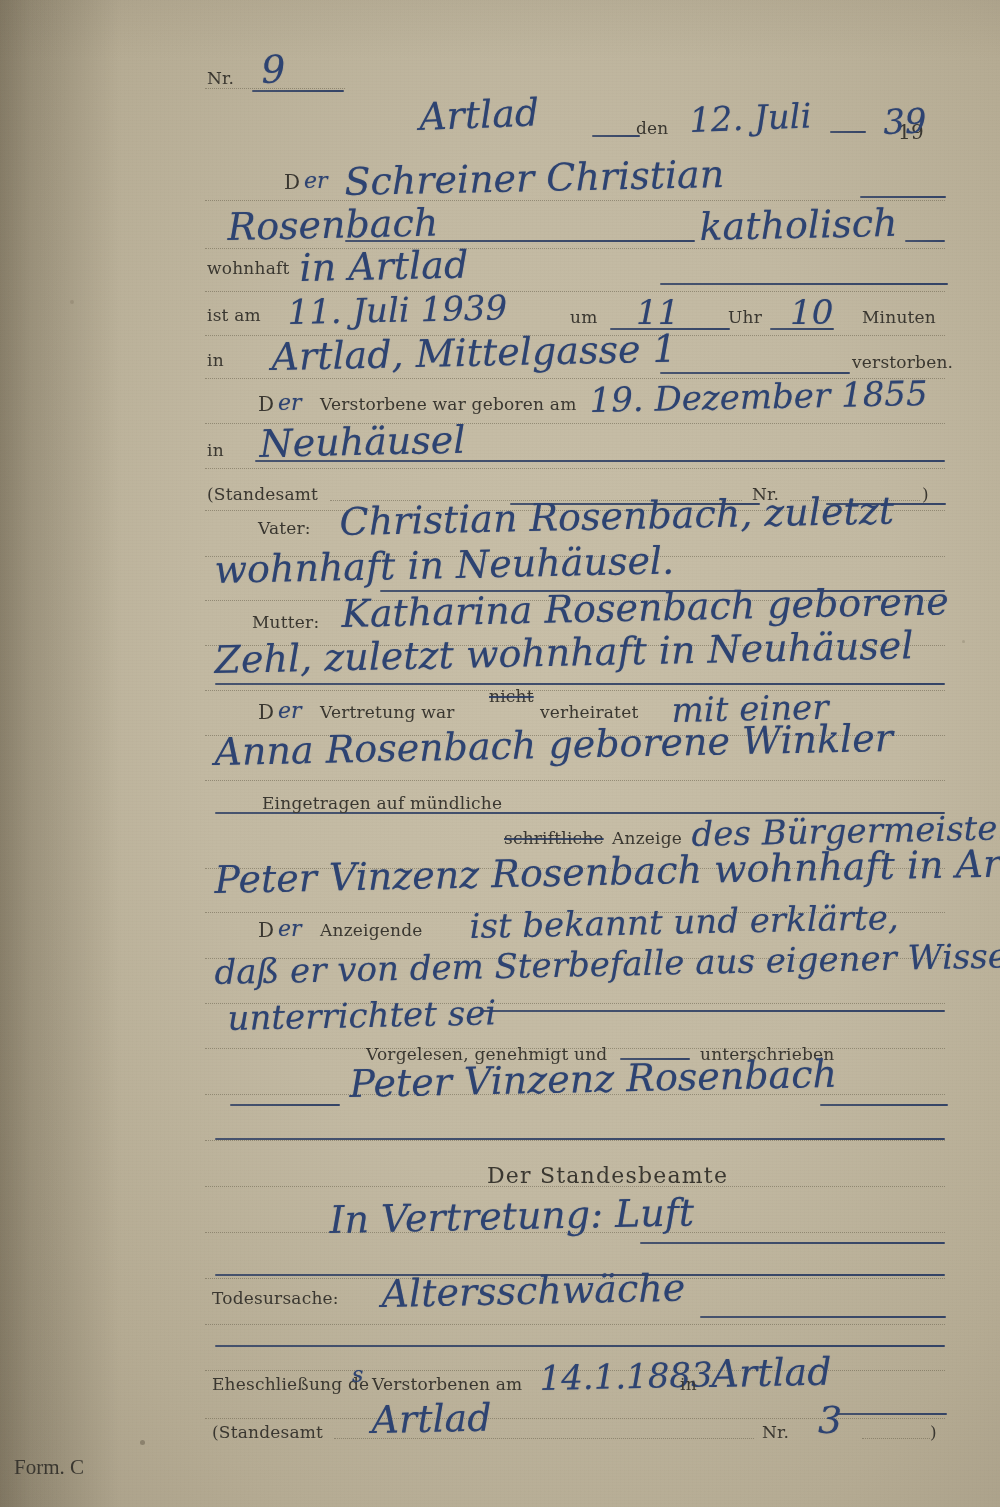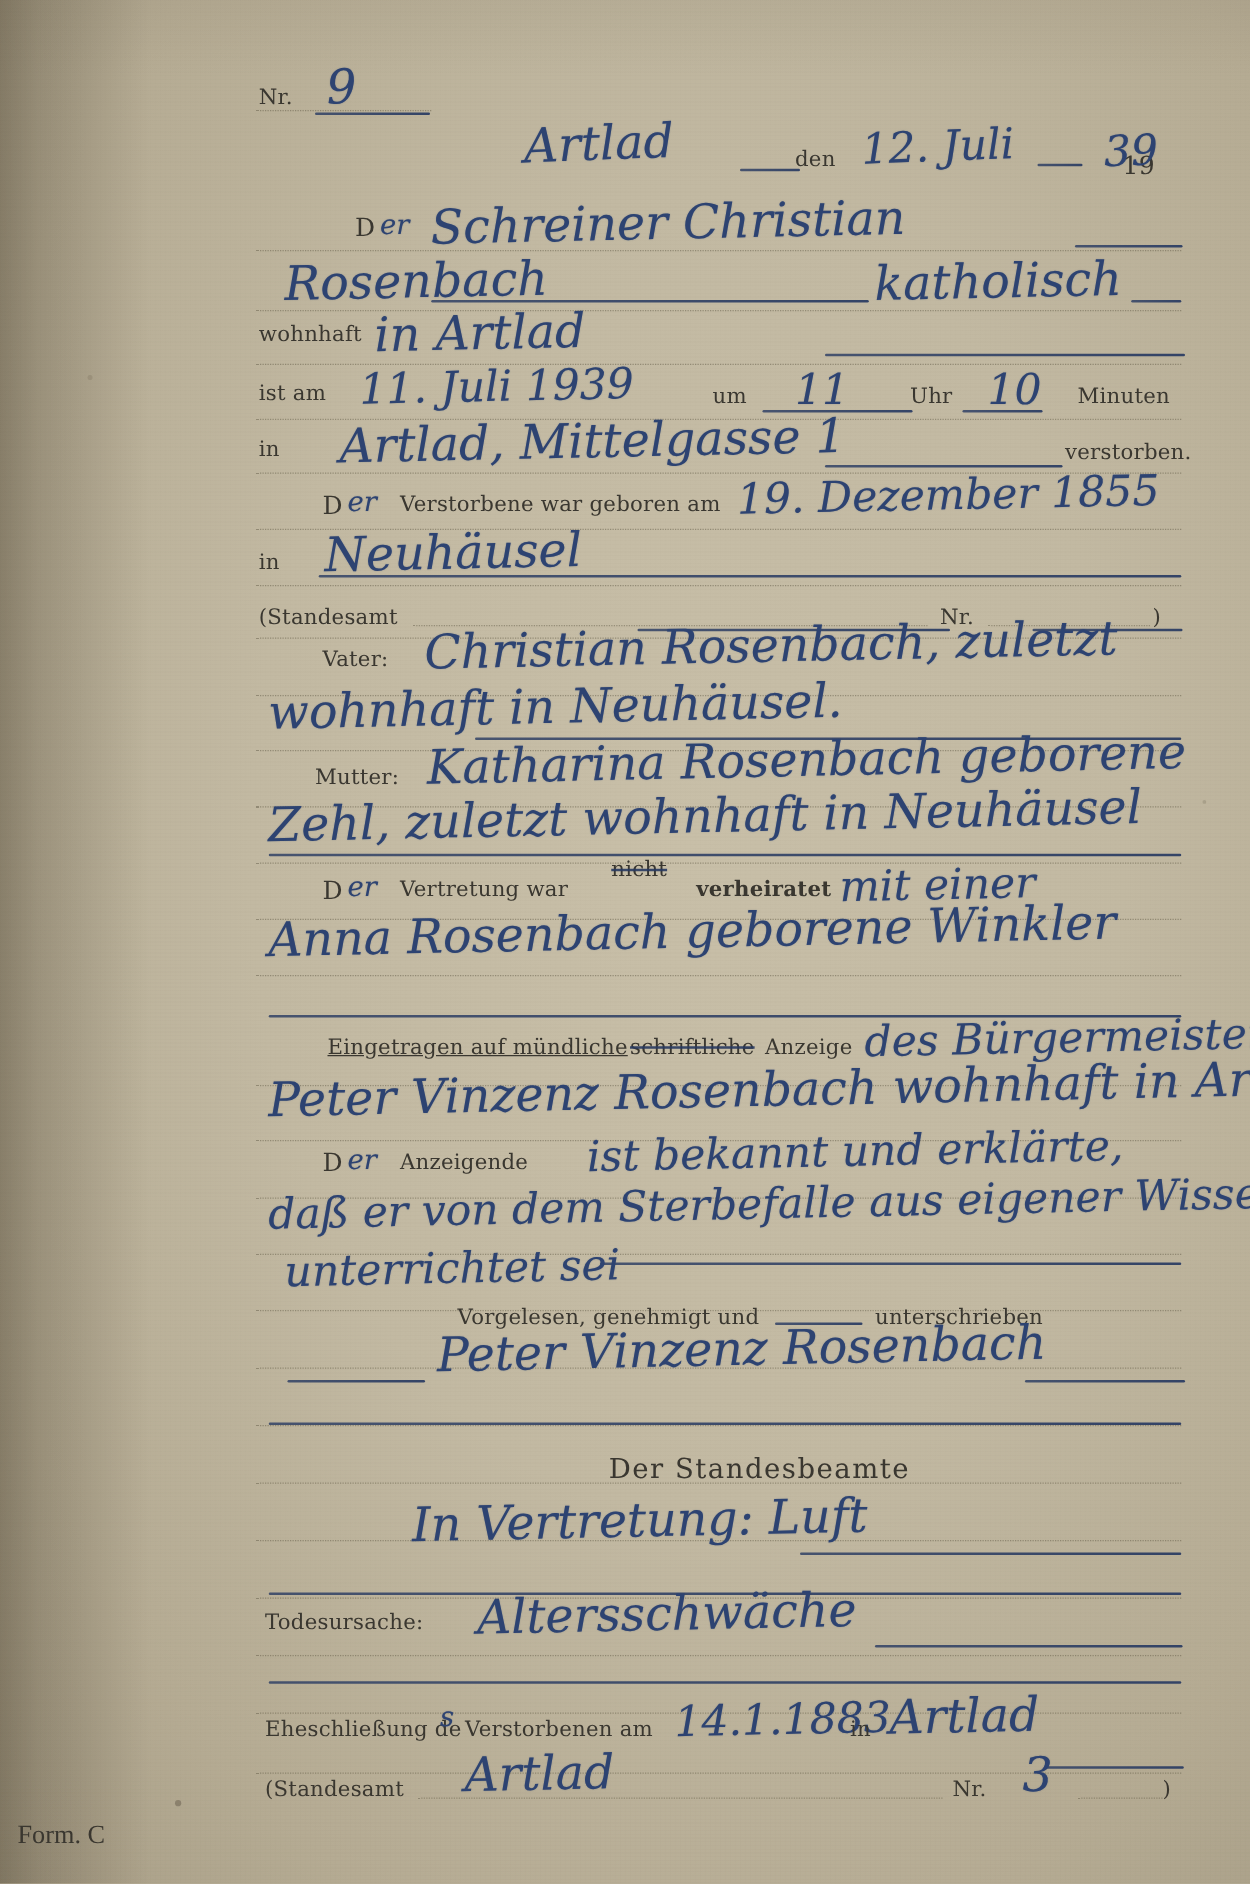--- a/index.html
+++ b/index.html
@@ -209,26 +209,26 @@
   <div class="hand s3 tilt2" style="left:215px; top:548px;">wohnhaft in Neuhäusel.</div>
 
   <div class="printed" style="left:252px; top:612px;">Mutter:</div>
   <div class="hand s3 tilt2" style="left:342px; top:592px;">Katharina Rosenbach geborene</div>
   <div class="hand s3 tilt2" style="left:215px; top:638px;">Zehl, zuletzt wohnhaft in Neuhäusel</div>
 
   <div class="printed" style="left:258px; top:700px; font-size:20px;">D</div>
   <div class="hand s1" style="left:278px; top:698px; font-size:22px;">er</div>
   <div class="printed" style="left:320px; top:702px;">Vertretung war</div>
   <div class="printed strike" style="left:489px; top:686px;">nicht</div>
-  <div class="printed" style="left:557px; top:702px;font-weight:bold;">verheiratet</div>
+  <div class="printed" style="left:540px; top:702px;">verheiratet</div>
   <div class="hand s2 tilt2" style="left:672px; top:690px;">mit einer</div>
 
   <div class="hand s3 tilt2" style="left:215px; top:730px;">Anna Rosenbach geborene Winkler</div>
 
-  <div class="printed" style="left:262px; top:828px;text-decoration:underline;">Eingetragen auf mündliche</div>
+  <div class="printed" style="left:262px; top:793px;">Eingetragen auf mündliche</div>
   <div class="printed strike" style="left:504px; top:828px;">schriftliche</div>
   <div class="printed" style="left:612px; top:828px;">Anzeige</div>
   <div class="hand s2 tilt2" style="left:692px; top:814px;">des Bürgermeisters</div>
 
   <div class="hand s3 tilt2" style="left:215px; top:858px;">Peter Vinzenz Rosenbach wohnhaft in Artlad</div>
 
   <div class="printed" style="left:258px; top:918px; font-size:20px;">D</div>
   <div class="hand s1" style="left:278px; top:916px; font-size:22px;">er</div>
   <div class="printed" style="left:320px; top:920px;">Anzeigende</div>
   <div class="hand s2 tilt2" style="left:470px; top:906px;">ist bekannt und erklärte,</div>

